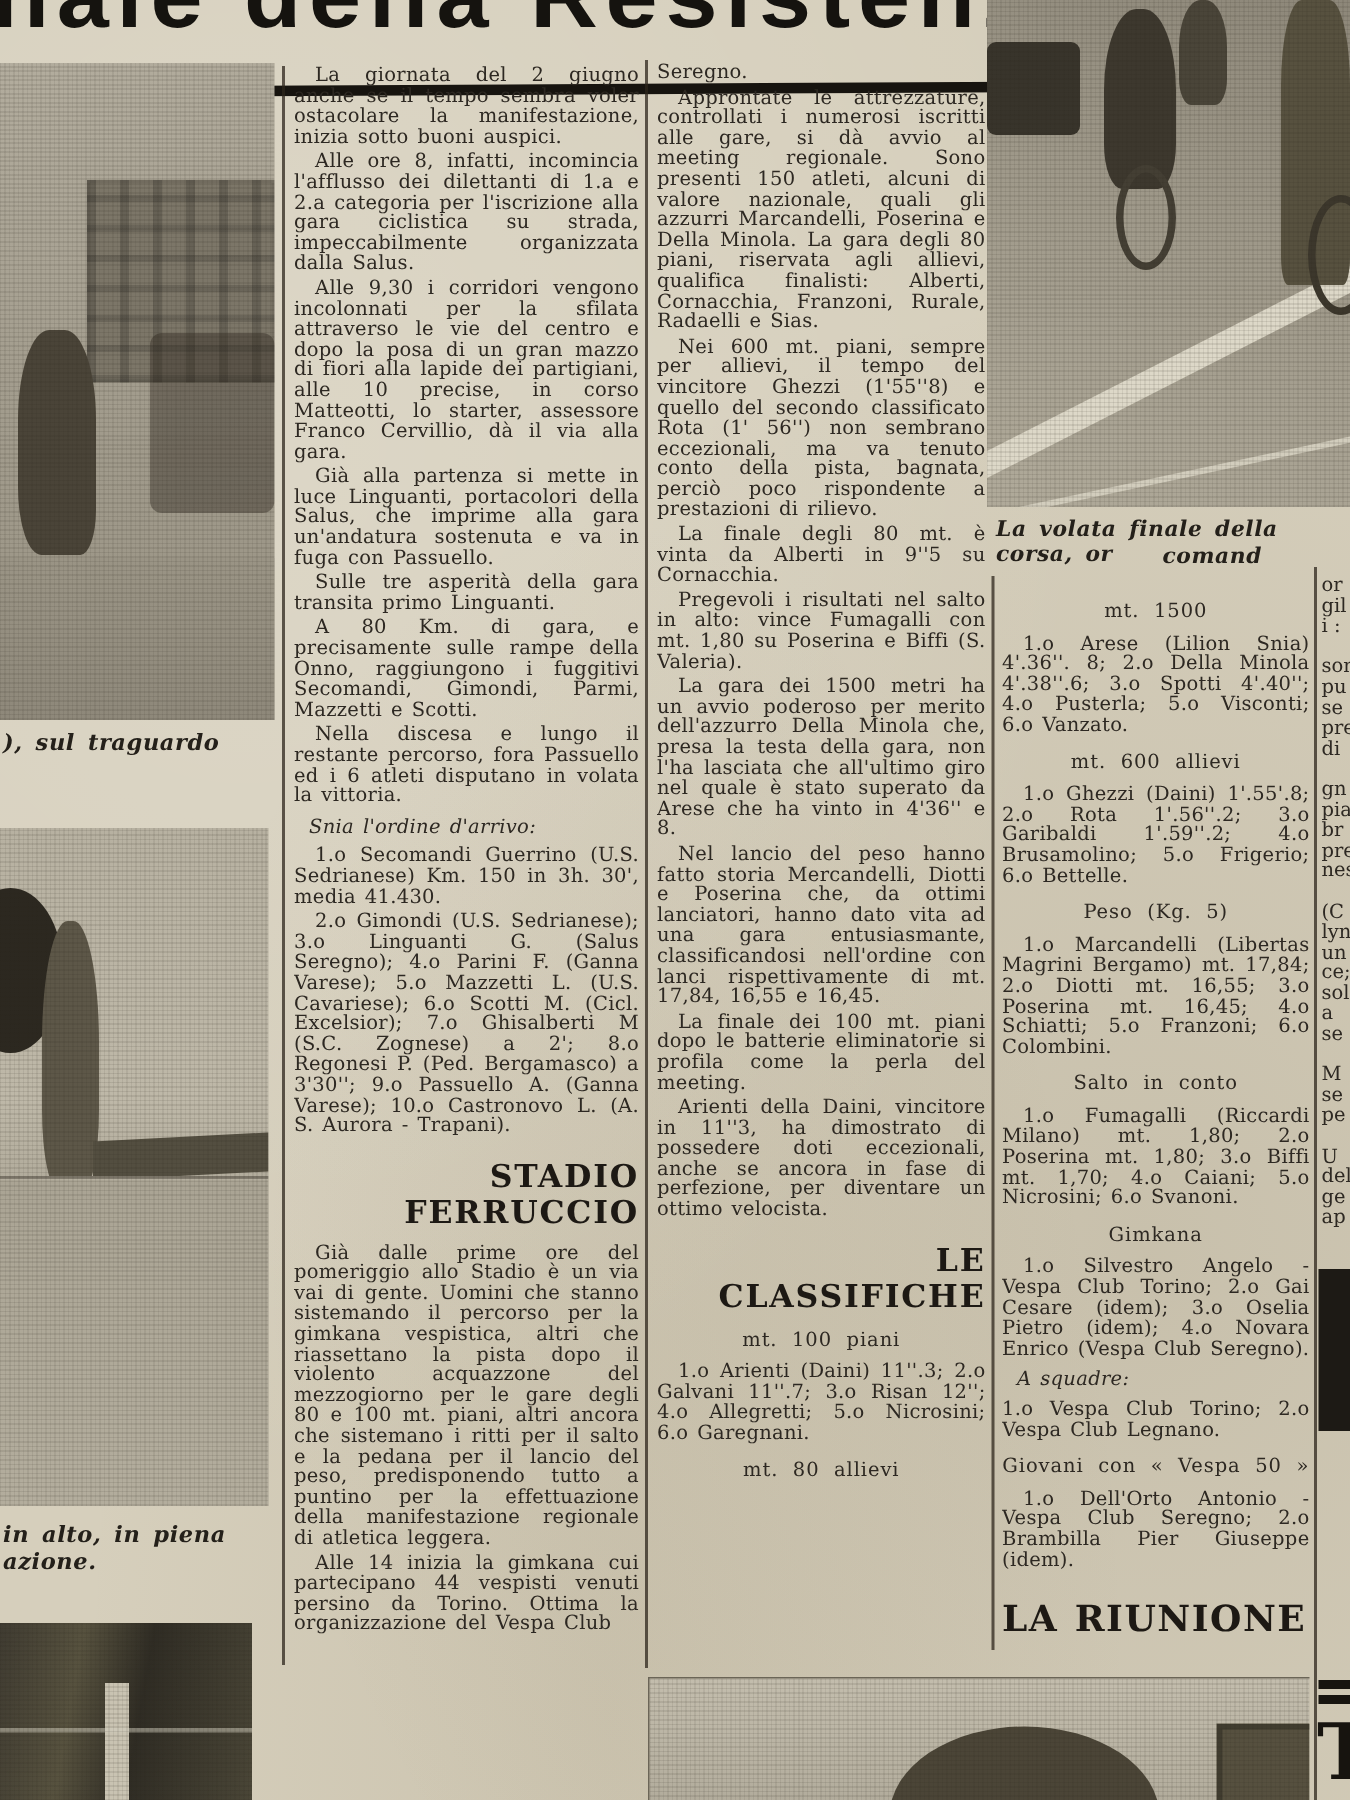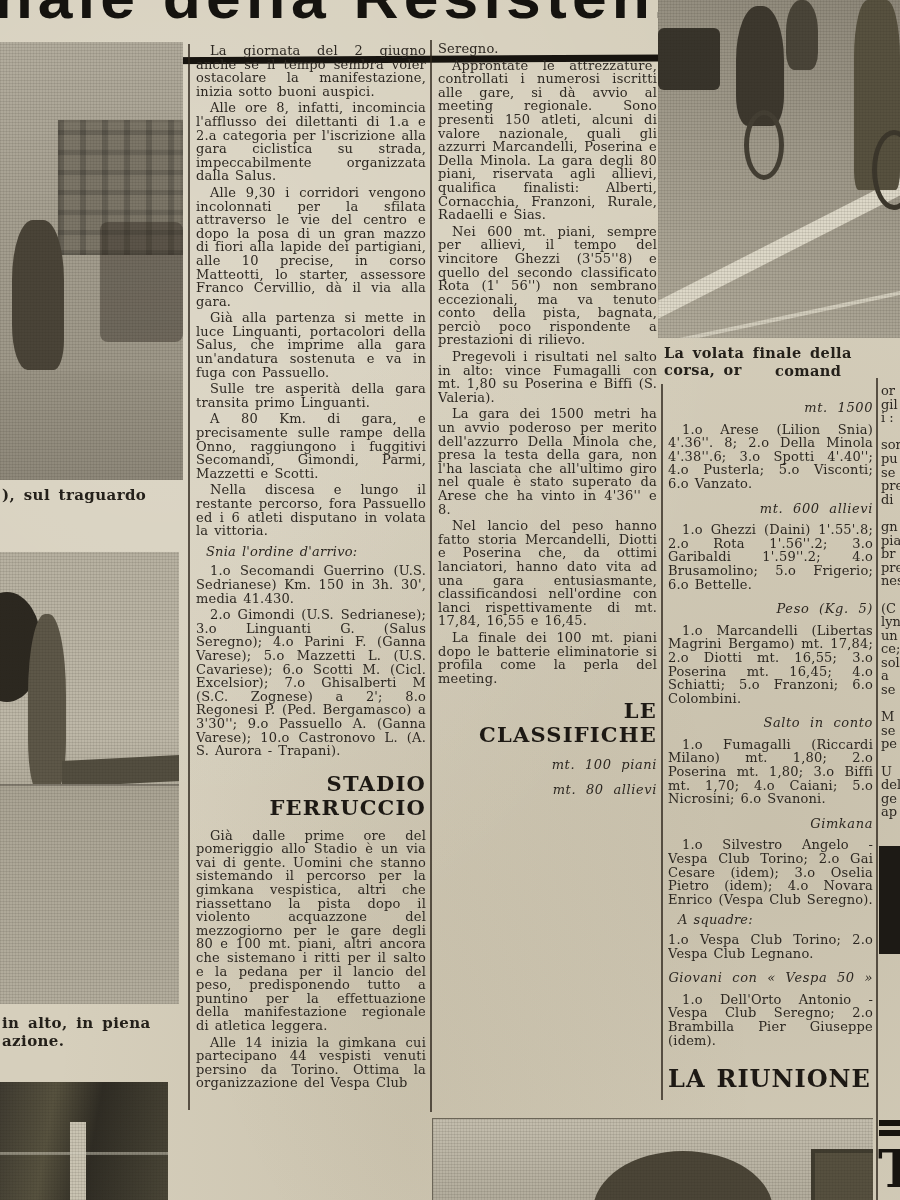--- a/index.html
+++ b/index.html
@@ -37,31 +37,31 @@
     background:linear-gradient(170deg,#b3ad9e 0%,#a39d8e 45%,#989283 100%);}
   .photo-left-mid{left:0;top:552px;width:179px;height:452px;
     background:linear-gradient(180deg,#b7b1a1 0%,#beb8a8 40%,#a9a393 60%,#b1ab9b 100%);}
   .photo-left-bot{left:0;top:1082px;width:168px;height:118px;
     background:linear-gradient(100deg,#3f3b31 0%,#57523f 30%,#2f2c24 55%,#4a4637 100%);}
   .photo-top-right{left:658px;top:0;width:242px;height:338px;
     background:linear-gradient(200deg,#8d8779 0%,#9d9788 40%,#b0aa9a 100%);}
   .photo-bottom{left:432px;top:1118px;width:440px;height:82px;
     background:linear-gradient(180deg,#c3bdad 0%,#b2ac9c 100%);border-top:1px solid #6b6557;border-left:1px solid #6b6557;}
   
-  .caption{position:absolute;font-weight:bold;font-size:15px;color:#24201a;letter-spacing:.4px;word-spacing:3px;}
+  .caption{position:absolute;font-weight:bold;font-size:15px;color:#24201a;letter-spacing:.4px;word-spacing:3px;font-style:italic;}
   
   .vrule{position:absolute;width:1.5px;background:rgba(45,38,28,.75);}
   
   .col{position:absolute;overflow:hidden;font-size:13px;line-height:13.6px;
        text-align:justify;letter-spacing:.2px;word-spacing:1.6px;}
   .blk{margin:0 0 3px;}
   .blk.body{text-indent:14px;}
   .blk.noindent{text-indent:0;}
   .blk.italiclead{font-style:italic;text-indent:10px;margin:7px 0 6px;text-align:left;}
-  .blk.italhead{font-style:italic;text-indent:0;margin:11px 0 8px;text-align:right;letter-spacing:.6px;word-spacing:5px;}
+  .blk.italhead{text-indent:0;margin:11px 0 8px;text-align:center;letter-spacing:.6px;word-spacing:5px;}
   .blk.heading{font-weight:bold;font-size:21px;line-height:24px;letter-spacing:1.2px;
                text-indent:0;margin:14px 0 9px;text-align:right;color:#1d1914;}
   .blk.headinglg{font-weight:bold;font-size:24px;line-height:31px;letter-spacing:1px;
                white-space:pre-line;text-indent:0;margin:16px 0 10px;text-align:left;color:#1d1914;}
   
   .strip{position:absolute;left:881px;top:384px;width:19px;overflow:hidden;
          font-size:13px;line-height:13.6px;white-space:pre;}
   .strip div{height:13.6px;}
   .strip-bar{position:absolute;left:879px;top:846px;width:21px;height:108px;background:#1d1a15;}
   .strip-eq{position:absolute;left:879px;width:21px;height:6px;background:#17140f;}
@@ -128,27 +128,30 @@
       <p class="blk italiclead">Snia l'ordine d'arrivo:</p>
       <p class="blk body">1.o Secomandi Guerrino (U.S. Sedrianese) Km. 150 in 3h. 30', media 41.430.</p>
       <p class="blk body">2.o Gimondi (U.S. Sedrianese); 3.o Linguanti G. (Salus Seregno); 4.o Parini F. (Ganna Varese); 5.o Mazzetti L. (U.S. Cavariese); 6.o Scotti M. (Cicl. Excelsior); 7.o Ghisalberti M (S.C. Zognese) a 2'; 8.o Regonesi P. (Ped. Bergamasco) a 3'30''; 9.o Passuello A. (Ganna Varese); 10.o Castronovo L. (A. S. Aurora - Trapani).</p>
       <p class="blk heading">STADIO FERRUCCIO</p>
       <p class="blk body">Già dalle prime ore del pomeriggio allo Stadio è un via vai di gente. Uomini che stanno sistemando il percorso per la gimkana vespistica, altri che riassettano la pista dopo il violento acquazzone del mezzogiorno per le gare degli 80 e 100 mt. piani, altri ancora che sistemano i ritti per il salto e la pedana per il lancio del peso, predisponendo tutto a puntino per la effettuazione della manifestazione regionale di atletica leggera.</p>
       <p class="blk body">Alle 14 inizia la gimkana cui partecipano 44 vespisti venuti persino da Torino. Ottima la organizzazione del Vespa Club</p>
     </div>
   <div class="col" style="left:438px;top:42px;width:219px;height:1076px;">
       <p class="blk noindent">Seregno.</p>
       <p class="blk body">Approntate le attrezzature, controllati i numerosi iscritti alle gare, si dà avvio al meeting regionale. Sono presenti 150 atleti, alcuni di valore nazionale, quali gli azzurri Marcandelli, Poserina e Della Minola. La gara degli 80 piani, riservata agli allievi, qualifica finalisti: Alberti, Cornacchia, Franzoni, Rurale, Radaelli e Sias.</p>
-      <p class="blk body">Nei 600 mt. piani, sempre per allievi, il tempo del vincitore Ghezzi (3'55''8) e quello del secondo classificato Rota (1' 56'') non sembrano eccezionali, ma va tenuto conto della pista, bagnata, perciò poco rispondente a prestazioni di rilievo.</p>
+      <p class="blk body">Nei 600 mt. piani, sempre per allievi, il tempo del vincitore Ghezzi (1'55''8) e quello del secondo classificato Rota (1' 56'') non sembrano eccezionali, ma va tenuto conto della pista, bagnata, perciò poco rispondente a prestazioni di rilievo.</p>
+      <p class="blk body">La finale degli 80 mt. è vinta da Alberti in 9''5 su Cornacchia.</p>
       <p class="blk body">Pregevoli i risultati nel salto in alto: vince Fumagalli con mt. 1,80 su Poserina e Biffi (S. Valeria).</p>
       <p class="blk body">La gara dei 1500 metri ha un avvio poderoso per merito dell'azzurro Della Minola che, presa la testa della gara, non l'ha lasciata che all'ultimo giro nel quale è stato superato da Arese che ha vinto in 4'36'' e 8.</p>
       <p class="blk body">Nel lancio del peso hanno fatto storia Mercandelli, Diotti e Poserina che, da ottimi lanciatori, hanno dato vita ad una gara entusiasmante, classificandosi nell'ordine con lanci rispettivamente di mt. 17,84, 16,55 e 16,45.</p>
       <p class="blk body">La finale dei 100 mt. piani dopo le batterie eliminatorie si profila come la perla del meeting.</p>
+      <p class="blk body">Arienti della Daini, vincitore in 11''3, ha dimostrato di possedere doti eccezionali, anche se ancora in fase di perfezione, per diventare un ottimo velocista.</p>
       <p class="blk heading">LE CLASSIFICHE</p>
       <p class="blk italhead">mt. 100 piani</p>
+      <p class="blk body">1.o Arienti (Daini) 11''.3; 2.o Galvani 11''.7; 3.o Risan 12''; 4.o Allegretti; 5.o Nicrosini; 6.o Garegnani.</p>
       <p class="blk italhead">mt. 80 allievi</p>
     </div>
   <div class="col" style="left:668px;top:390px;width:205px;height:708px;">
       <p class="blk italhead">mt. 1500</p>
       <p class="blk body">1.o Arese (Lilion Snia) 4'.36''. 8; 2.o Della Minola 4'.38''.6; 3.o Spotti 4'.40''; 4.o Pusterla; 5.o Visconti; 6.o Vanzato.</p>
       <p class="blk italhead">mt. 600 allievi</p>
       <p class="blk body">1.o Ghezzi (Daini) 1'.55'.8; 2.o Rota 1'.56''.2; 3.o Garibaldi 1'.59''.2; 4.o Brusamolino; 5.o Frigerio; 6.o Bettelle.</p>
       <p class="blk italhead">Peso (Kg. 5)</p>
       <p class="blk body">1.o Marcandelli (Libertas Magrini Bergamo) mt. 17,84; 2.o Diotti mt. 16,55; 3.o Poserina mt. 16,45; 4.o Schiatti; 5.o Franzoni; 6.o Colombini.</p>
       <p class="blk italhead">Salto in conto</p>

